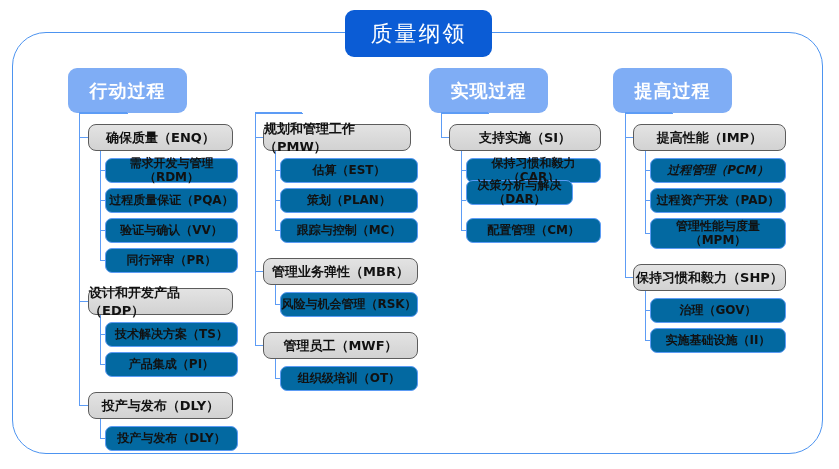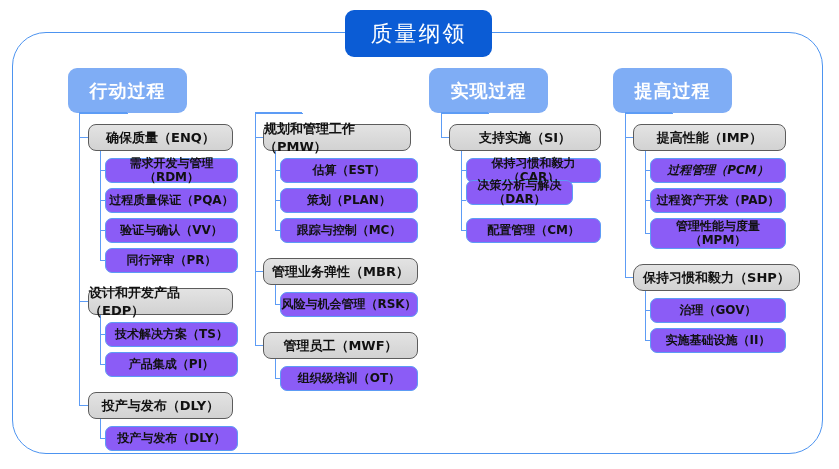--- a/index.html
+++ b/index.html
@@ -79,21 +79,21 @@
     align-items: center;
     justify-content: center;
     box-sizing: border-box;
     z-index: 3;
   }
 
   
   .leaf-box {
     position: absolute;
     height: 25px;
-    background: #8b5cf6;
+    background: #0369a1;
     border: 1.3px solid #5d9cf5;
     border-radius: 7px;
     color: #111111;
     font-size: 12px;
     font-weight: bold;
     display: flex;
     align-items: center;
     justify-content: center;
     text-align: center;
     line-height: 1.15;
@@ -189,21 +189,21 @@
       <div class="conn v" style="left:488px; top:113px; height:0.1px;"></div>
       <div class="group-box" style="left:633px; top:124px; width:153px;">提高性能（IMP）</div>
       <div class="conn h" style="left:625px; top:136.8px; width:8px;"></div>
       <div class="leaf-box" style="left:650px; top:158px; width:136px;font-style:italic;">过程管理（PCM）</div>
       <div class="conn h" style="left:645px; top:169.8px; width:5px;"></div>
       <div class="leaf-box" style="left:650px; top:188px; width:136px;">过程资产开发（PAD）</div>
       <div class="conn h" style="left:645px; top:199.8px; width:5px;"></div>
       <div class="leaf-box two-line" style="left:650px; top:218px; width:136px;">管理性能与度量<br>（MPM）</div>
       <div class="conn h" style="left:645px; top:232.8px; width:5px;"></div>
       <div class="conn v" style="left:645px; top:151px; height:82.5px;"></div>
-      <div class="group-box" style="left:633px; top:264px; width:167px;border-radius:10px;">保持习惯和毅力（SHP）</div>
+      <div class="group-box" style="left:633px; top:264px; width:153px;">保持习惯和毅力（SHP）</div>
       <div class="conn h" style="left:625px; top:276.8px; width:8px;"></div>
       <div class="leaf-box" style="left:650px; top:298px; width:136px;">治理（GOV）</div>
       <div class="conn h" style="left:645px; top:309.8px; width:5px;"></div>
       <div class="leaf-box" style="left:650px; top:328px; width:136px;">实施基础设施（II）</div>
       <div class="conn h" style="left:645px; top:339.8px; width:5px;"></div>
       <div class="conn v" style="left:645px; top:291px; height:49.5px;"></div>
       <div class="conn v" style="left:625px; top:113px; height:164.5px;"></div>
       <div class="conn h" style="left:625px; top:112.3px; width:47px;"></div>
       <div class="conn v" style="left:672px; top:113px; height:0.1px;"></div>
     </div>

